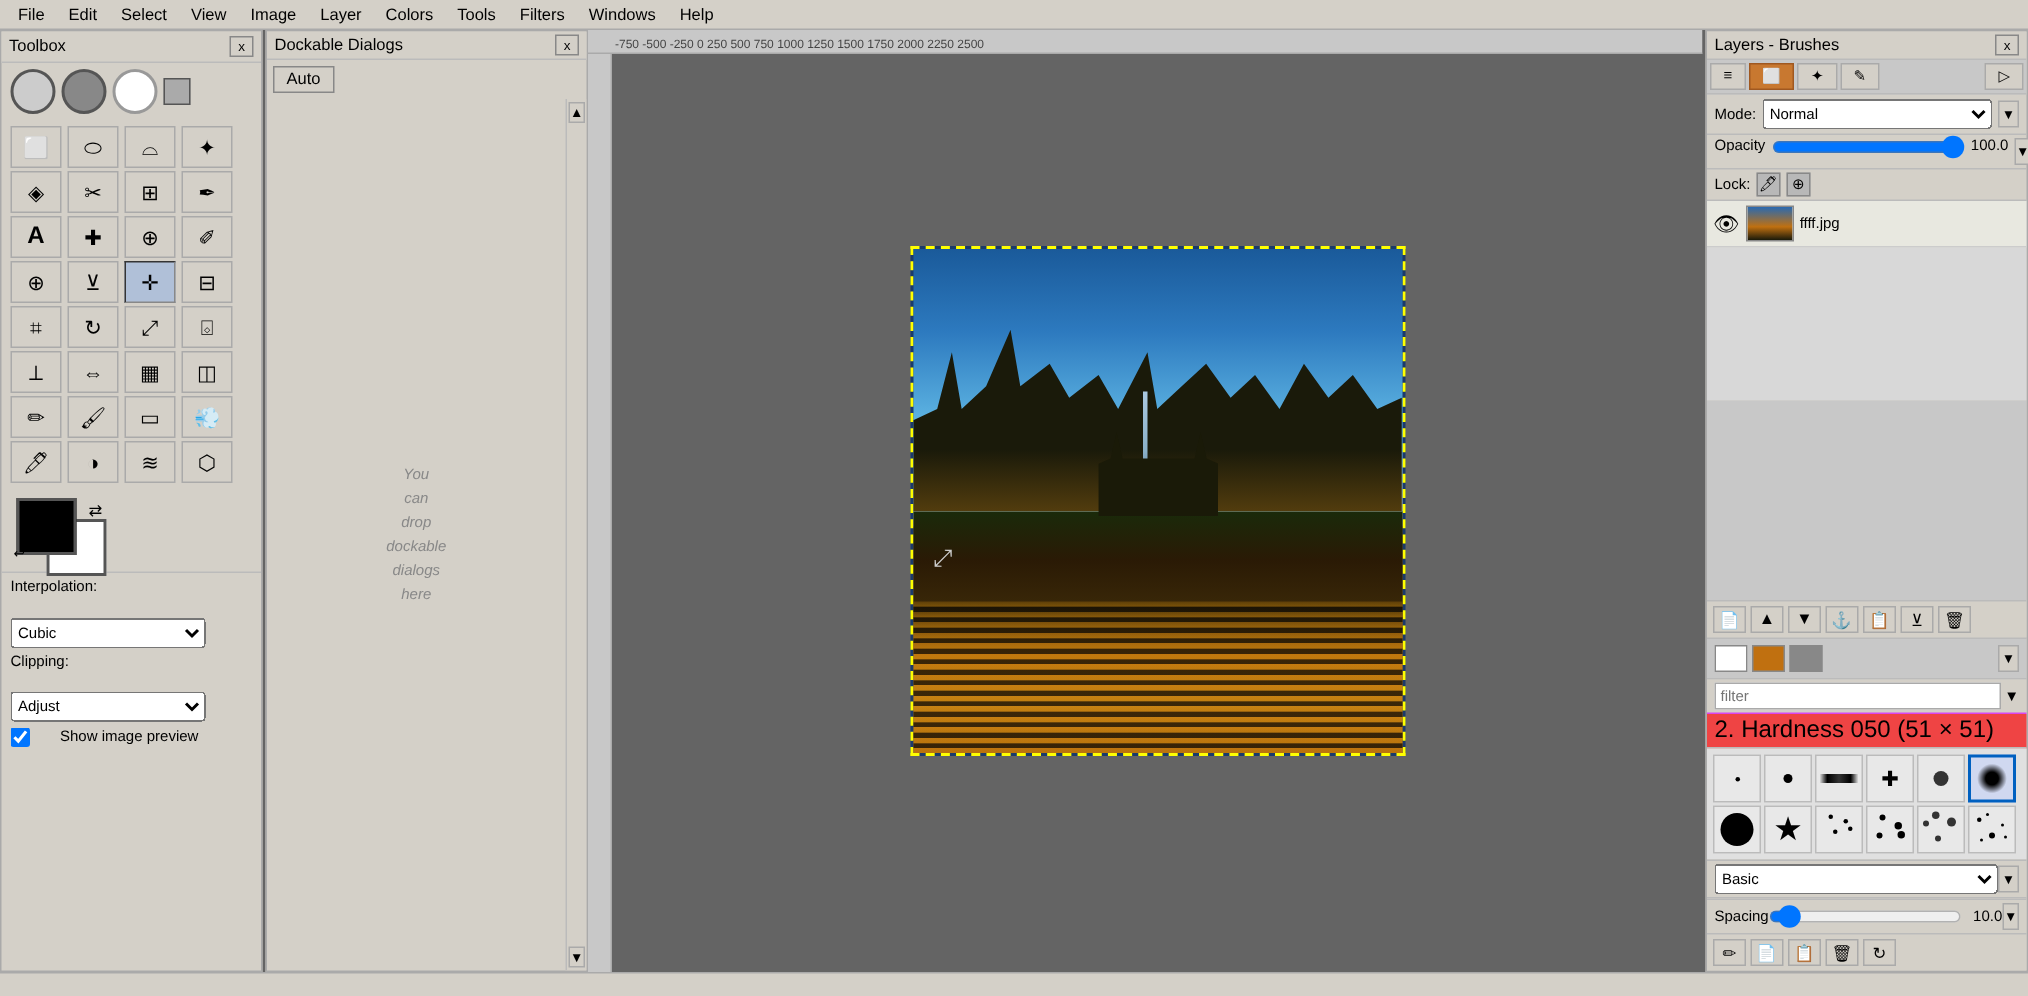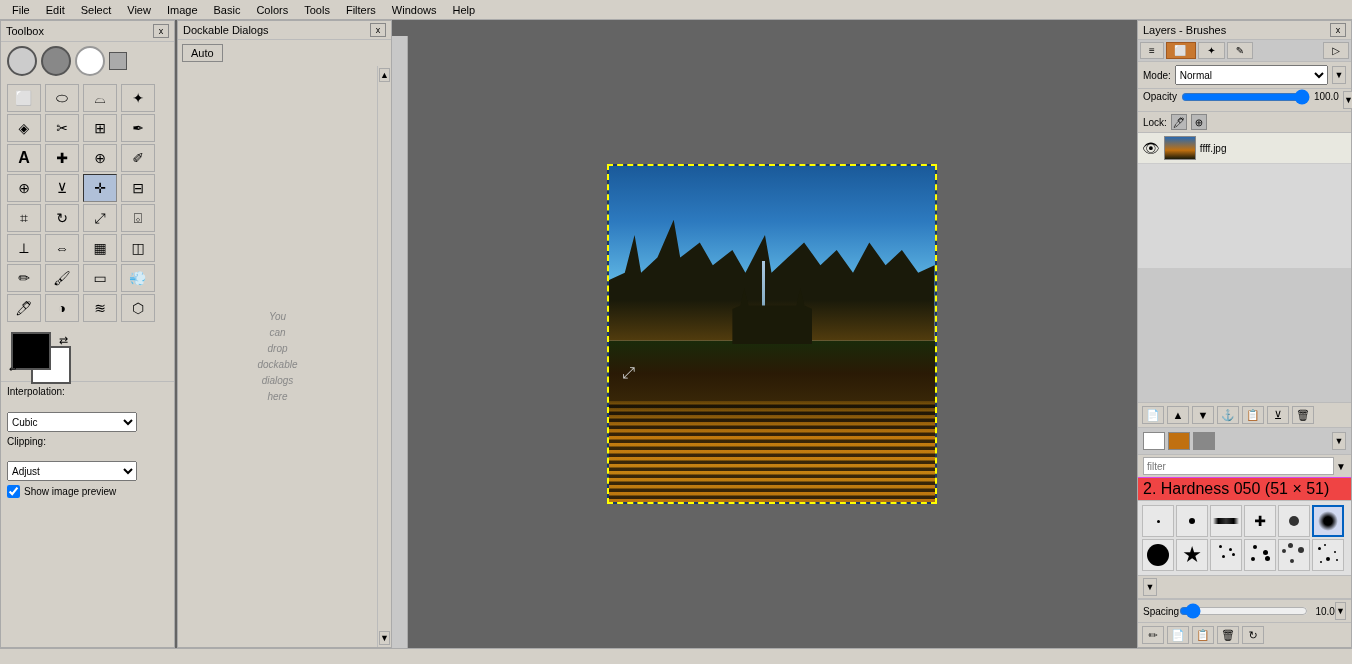--- a/index.html
+++ b/index.html
@@ -31,21 +31,21 @@
 
     
     #fg-bg { padding: 6px 8px; position: relative; height: 55px; }
     .fg-color { width: 40px; height: 38px; background: #000; border: 2px solid #555; position: absolute; left: 10px; top: 6px; }
     .bg-color { width: 40px; height: 38px; background: #fff; border: 2px solid #555; position: absolute; left: 30px; top: 20px; }
     .swap-icon { position: absolute; left: 58px; top: 8px; font-size: 11px; cursor: pointer; }
     .reset-icon { position: absolute; left: 8px; top: 38px; font-size: 9px; cursor: pointer; }
 
     
     #toolbox-bottom { padding: 4px 6px; border-top: 1px solid #bbb; font-size: 10px; }
-    #toolbox-bottom label { display: flex; align-items: center; gap: 4px; }
+    #toolbox-bottom label { display: flex; align-items: center; gap: 4px; margin-left: 16px; }
     select.small-select { height: 20px; font-size: 10px; width: 130px; }
     .bottom-row { margin-top: 3px; display: flex; align-items: center; gap: 4px; }
     input[type=checkbox] { width: 13px; height: 13px; }
 
     
     #dock-area { width: 215px; background: #d4d0c8; margin-left: 2px; border: 1px solid #aaa; display: flex; flex-direction: column; flex-shrink: 0; }
     #dock-titlebar { background: #d4d0c8; padding: 2px 5px; display: flex; justify-content: space-between; align-items: center; border-bottom: 1px solid #bbb; }
     #dock-close { font-size: 9px; cursor: pointer; background: #d4d0c8; border: 1px solid #888; width: 16px; height: 14px; }
     #auto-btn { background: #d4d0c8; border: 1px solid #888; padding: 2px 8px; cursor: pointer; font-size: 11px; align-self: flex-start; margin: 4px; }
     #scroll-area { flex: 1; overflow-y: auto; display: flex; align-items: center; justify-content: center; }
@@ -118,21 +118,21 @@
   </style>
 </head>
 <body>
 
 <div id="menubar">
   <div class="menu-item">File</div>
   <div class="menu-item">Edit</div>
   <div class="menu-item">Select</div>
   <div class="menu-item">View</div>
   <div class="menu-item">Image</div>
-  <div class="menu-item">Basic</div>
+  <div class="menu-item">Layer</div>
   <div class="menu-item">Colors</div>
   <div class="menu-item">Tools</div>
   <div class="menu-item">Filters</div>
   <div class="menu-item">Windows</div>
   <div class="menu-item">Help</div>
 </div>
 
 <div id="main">
 
   <div id="toolbox">
@@ -234,20 +234,23 @@
       <div id="dock-scrollbar">
         <div class="scrollbar-arrow">▲</div>
         <div class="scrollbar-track"></div>
         <div class="scrollbar-arrow">▼</div>
       </div>
     </div>
   </div>
 
   <div id="canvas-area">
 
+    <div id="ruler-h">
+      <div class="ruler-content">-750  -500  -250  0  250  500  750  1000  1250  1500  1750  2000  2250  2500</div>
+    </div>
 
     <div id="ruler-v"></div>
     <div class="canvas-container">
       <div id="image-canvas">
         <div class="sky"></div>
         <div class="buildings"></div>
         <div class="lights"></div>
         <div class="water"></div>
         <div class="reflection"></div>
 
@@ -397,20 +400,24 @@
               <div style="position:absolute;width:3px;height:3px;border-radius:50%;background:#000;top:6px;left:4px;"></div>
               <div style="position:absolute;width:2px;height:2px;border-radius:50%;background:#000;top:10px;left:20px;"></div>
               <div style="position:absolute;width:4px;height:4px;border-radius:50%;background:#000;top:16px;left:12px;"></div>
               <div style="position:absolute;width:2px;height:2px;border-radius:50%;background:#000;top:20px;left:6px;"></div>
               <div style="position:absolute;width:2px;height:2px;border-radius:50%;background:#000;top:18px;left:22px;"></div>
             </div>
           </div>
       </div>
 
       <div style="display:flex;align-items:center;padding:2px 5px;background:#d4d0c8;border-top:1px solid #bbb;border-bottom:1px solid #bbb;">
+        <select style="flex:1;height:20px;font-size:10px;">
+          <option>Basic</option>
+          <option>Advanced</option>
+        </select>
         <div style="width:14px;height:18px;border:1px solid #aaa;cursor:pointer;display:flex;align-items:center;justify-content:center;font-size:9px;background:#d4d0c8;">▼</div>
       </div>
 
       <div class="spacing-row">
         <label>Spacing</label>
         <input type="range" min="0" max="200" value="10" style="flex: 1 1 0%; height: 12px;">
         <span>10.0</span>
         <div style="width:14px;height:18px;border:1px solid #aaa;cursor:pointer;display:flex;align-items:center;justify-content:center;font-size:9px;background:#d4d0c8;">▼</div>
       </div>
 

